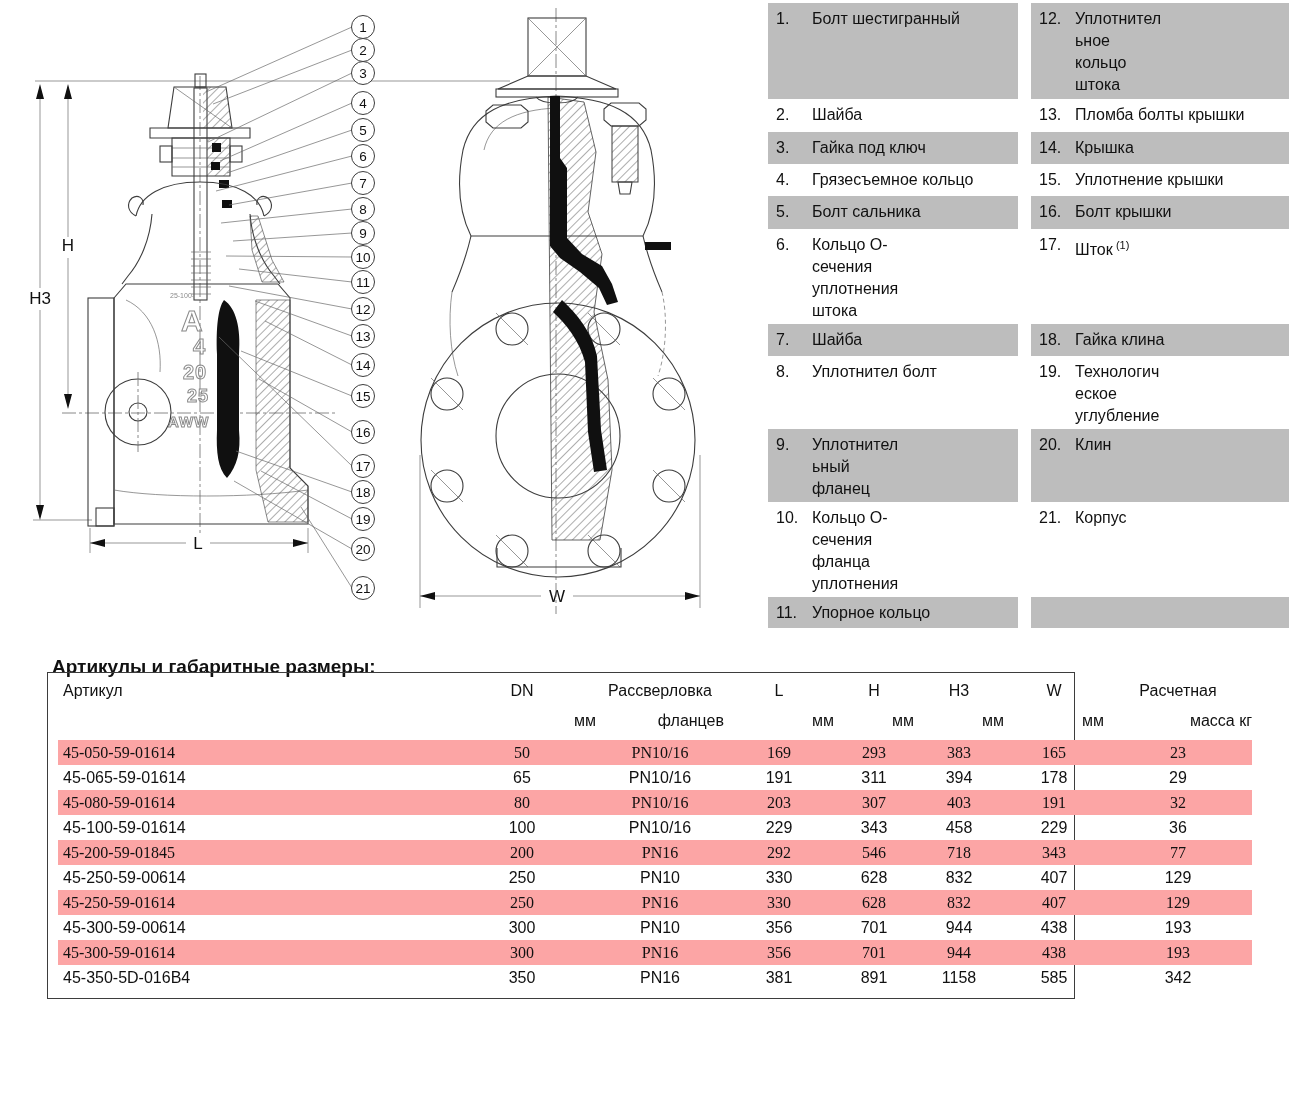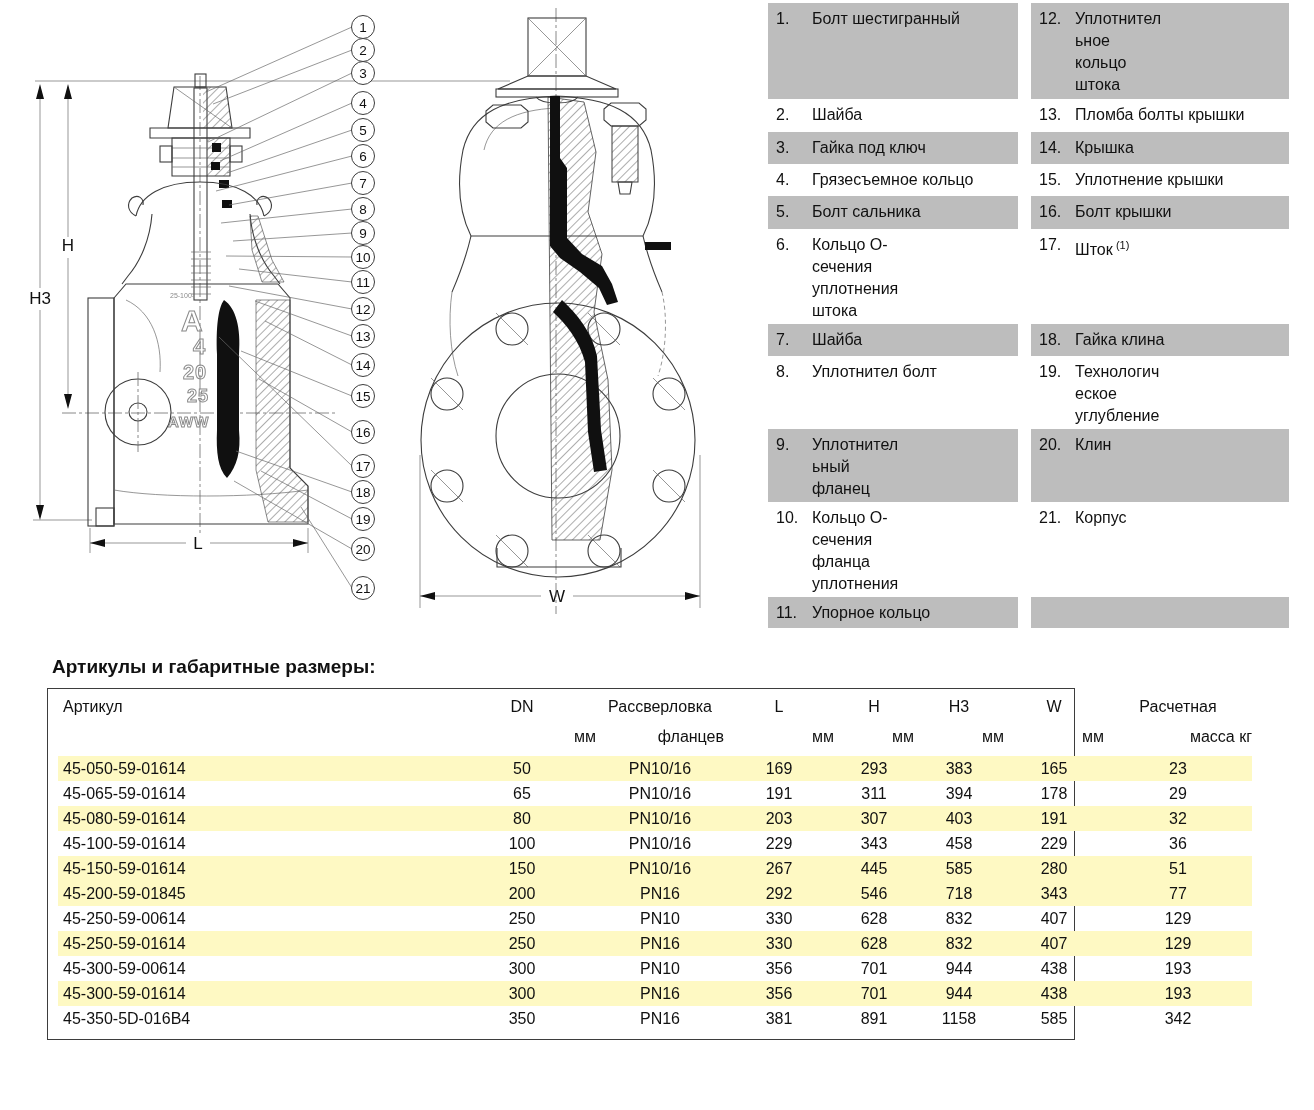--- a/index.html
+++ b/index.html
@@ -24,29 +24,29 @@
   .pl-row { display:grid; grid-template-columns:250px 258px; column-gap:13px; }
   .pl-cell { display:flex; align-items:flex-start; box-sizing:border-box;
              padding:5px 6px 2px 8px; font-size:16px; line-height:22px; }
   .pl-row.shaded .pl-cell { background:#bdbdbd; }
   .pl-cell.empty { background:transparent; }
   .pl-num  { flex:0 0 36px; }
   .pl-name { white-space:pre-line; }
   .pl-name sup { font-size:11px; }
   
   #tbl-title { position:absolute; left:52px; top:656px; font-size:19px; font-weight:bold; }
-  #tbl-frame { position:absolute; left:47px; top:688px; width:1028px; box-sizing:border-box;
+  #tbl-frame { position:absolute; left:47px; top:672px; width:1028px; box-sizing:border-box;
                border:1.5px solid #3d3d3d; padding:0 10px 8px 10px; }
   #dims { width:100%; border-collapse:collapse; font-size:16px; table-layout:fixed; }
   #dims th { font-weight:normal; text-align:center; vertical-align:top;
              padding:9px 0 10px 0; }
   #dims th .l2 { margin-top:12px;text-align:right; }
   #dims th:first-child, #dims td:first-child { text-align:left; padding-left:5px; }
   #dims td { height:25px; text-align:center; padding:0; }
-  #dims tr.shaded td { background:#fef9c3; }
+  #dims tr.shaded td { background:#fca5a5;font-family:Liberation Serif, serif; }
 </style>
 </head>
 <body>
 
 <svg id="drawing" width="760" height="630" viewBox="0 0 760 630">
   <defs>
     <pattern id="hatch" patternUnits="userSpaceOnUse" width="6" height="6" patternTransform="rotate(45)">
       <line x1="0" y1="0" x2="0" y2="6" stroke="#4a4a4a" stroke-width="0.9"></line>
     </pattern>
   </defs>
@@ -458,30 +458,20 @@
           <td>45-100-59-01614</td>
           <td>100</td>
           <td>PN10/16</td>
           <td>229</td>
           <td>343</td>
           <td>458</td>
           <td>229</td>
           <td>36</td>
         </tr>
       <tr class="shaded">
-          <td>45-150-59-01614</td>
-          <td>150</td>
-          <td>PN10/16</td>
-          <td>267</td>
-          <td>445</td>
-          <td>585</td>
-          <td>280</td>
-          <td>51</td>
-        </tr>
-      <tr class="shaded">
           <td>45-200-59-01845</td>
           <td>200</td>
           <td>PN16</td>
           <td>292</td>
           <td>546</td>
           <td>718</td>
           <td>343</td>
           <td>77</td>
         </tr>
       <tr>

